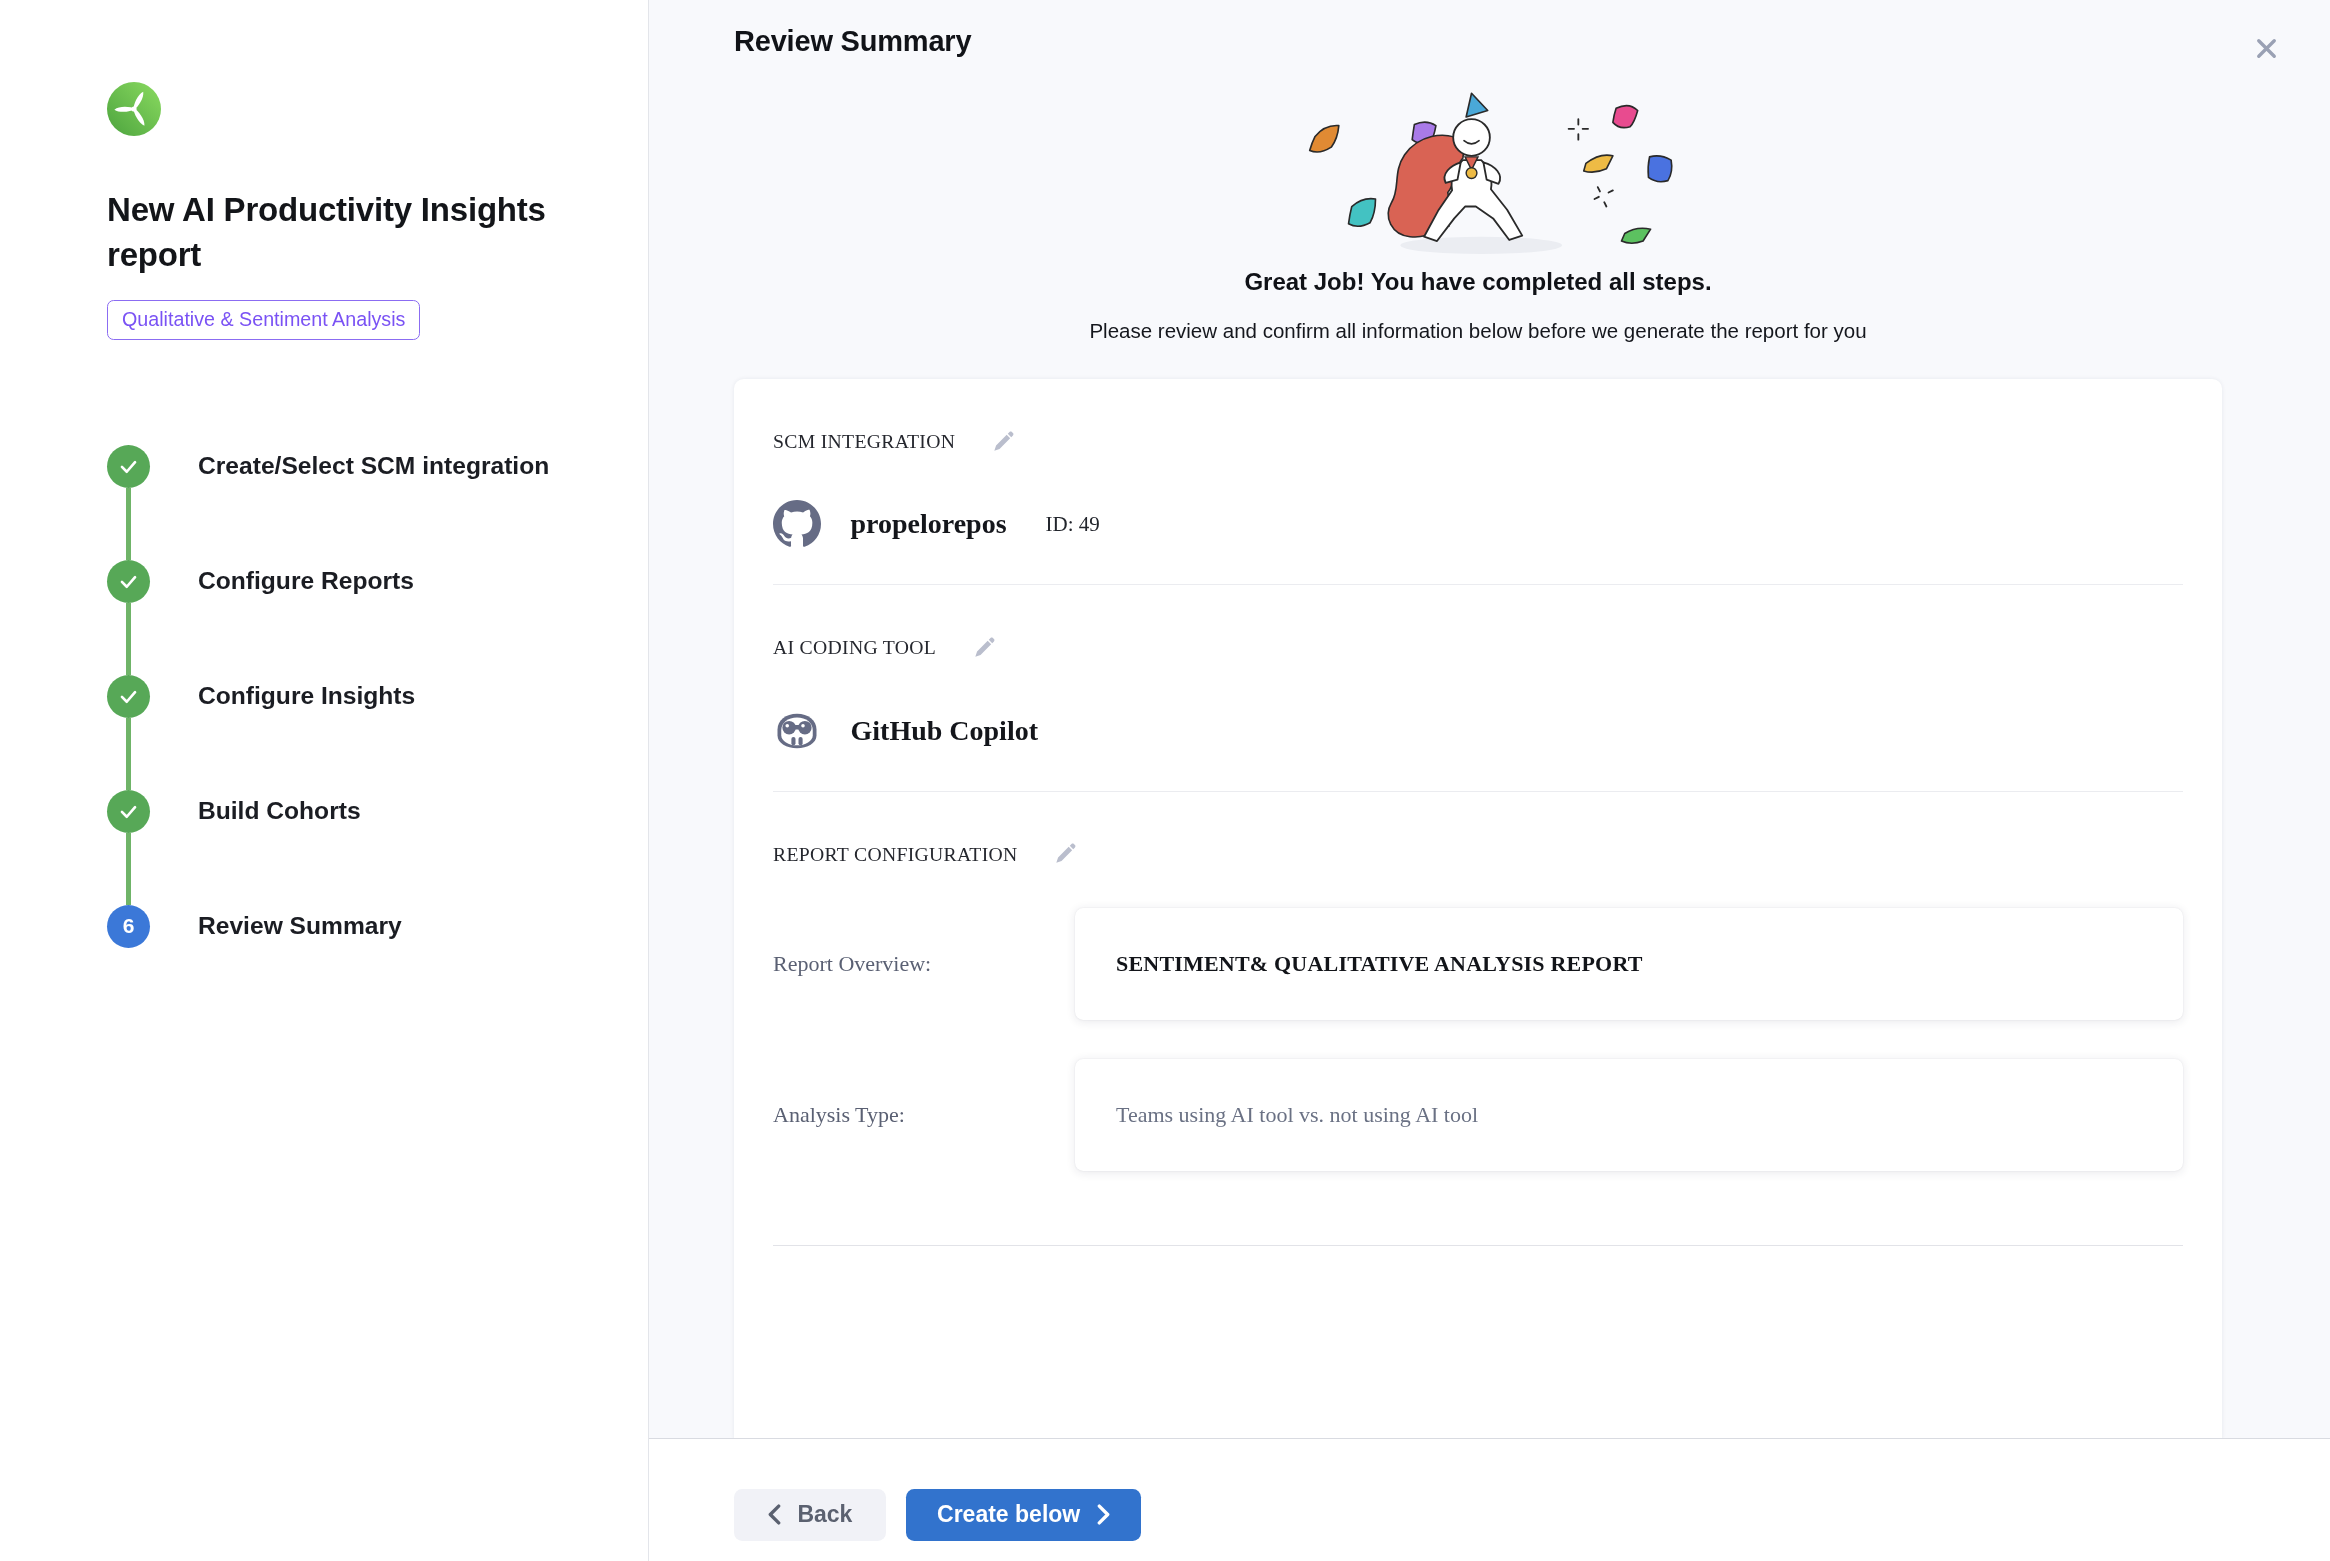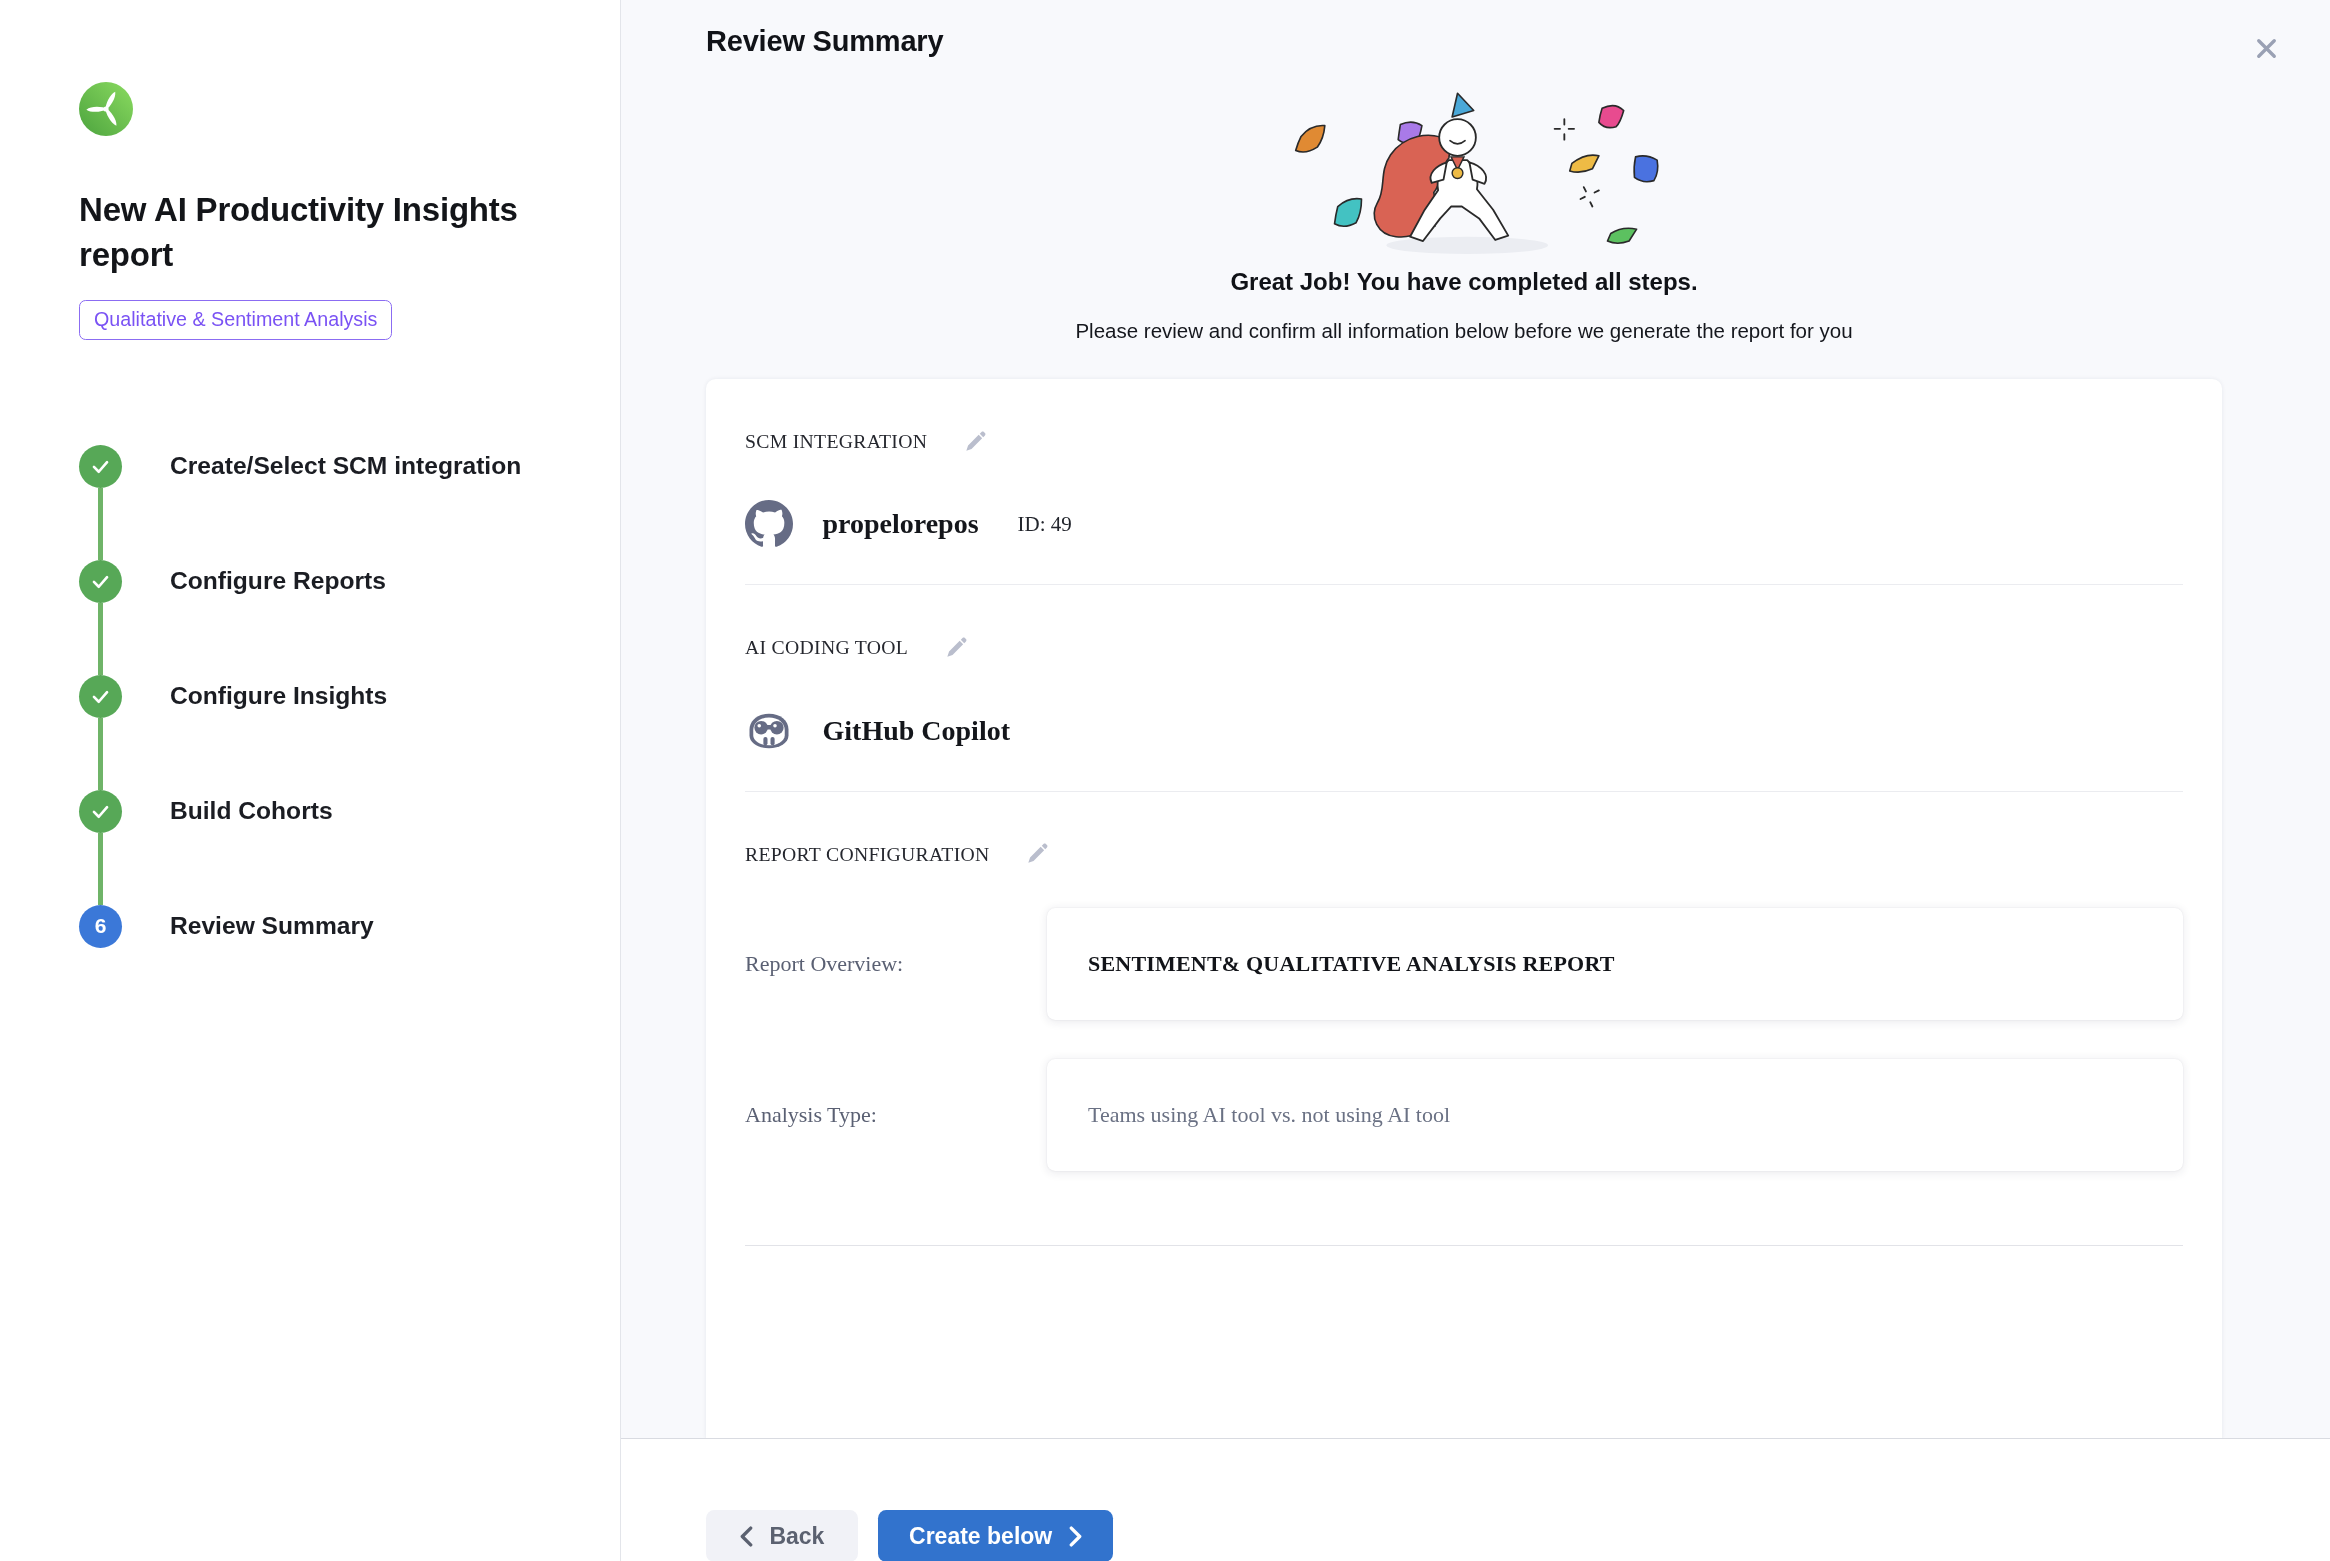--- a/index.html
+++ b/index.html
@@ -11,20 +11,21 @@
     overflow: hidden;
   }
   .app { display: flex; width: 2330px; height: 1562px; }
 
   
   .sidebar {
     width: 621px; flex: 0 0 621px;
     background: #ffffff;
     border-right: 1.6px solid #e3e5ea;
     padding: 82px 33px 0 79px;
+    margin-left: 28px;
   }
   .logo { width: 54px; height: 54px; display: block; }
   .sidebar-title {
     margin-top: 52px;
     font-size: 33px; font-weight: 700; line-height: 1.35;
     color: #131519; max-width: 459px;
     letter-spacing: -0.2px;
   }
   .badge {
     display: inline-block; margin-top: 23px;
@@ -97,21 +98,21 @@
     padding: 43px 41px; font-size: 22px; color: #6a7184;
   }
   .config-value.emphasis { font-weight: 700; color: #121419; letter-spacing: 0.2px; }
   .section-end-divider { border: none; border-top: 1.6px solid #e2e3e8; margin-top: 74px; }
 
   
   .footer {
     flex: 0 0 124px; background: #ffffff;
     border-top: 1.6px solid #d9dbe1;
     padding: 28px 0 0 85px;
-    display: flex; gap: 19.7px; align-items: flex-end;
+    display: flex; gap: 19.7px; align-items: center;
   }
   .btn {
     display: inline-flex; align-items: center; justify-content: center; gap: 16.4px;
     height: 52px; border: none; border-radius: 8.2px;
     font-family: "Liberation Sans", sans-serif;
     font-size: 23px; font-weight: 600; cursor: pointer; padding: 0 34px;
   }
   .btn-back { background: #f1f2f7; color: #5b6170; }
   .btn-create { background: #3273cd; color: #ffffff; padding: 0 31px; }
 </style>

